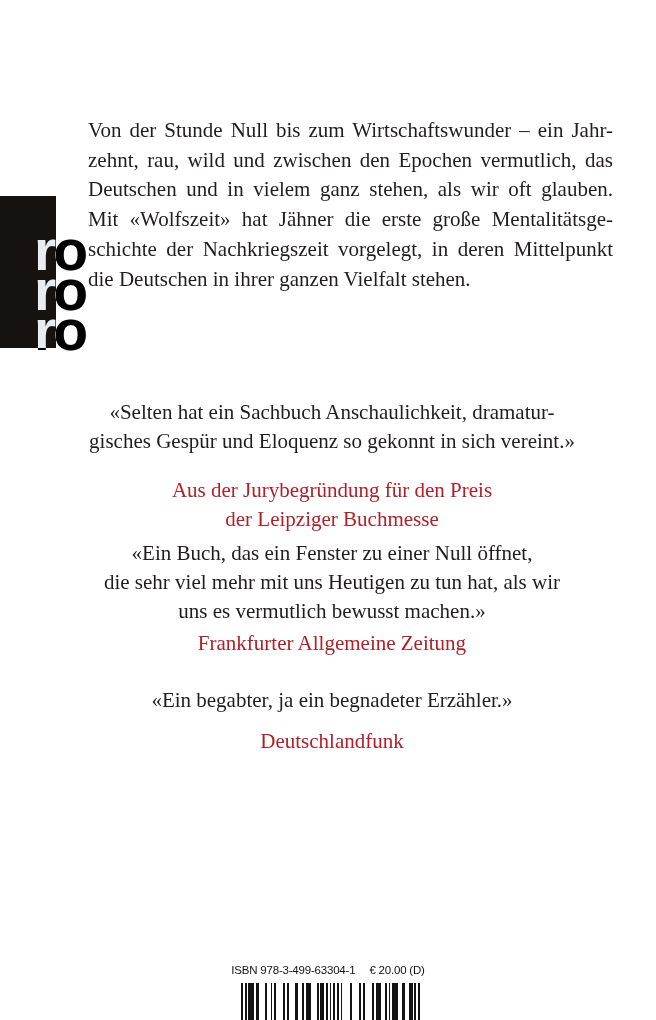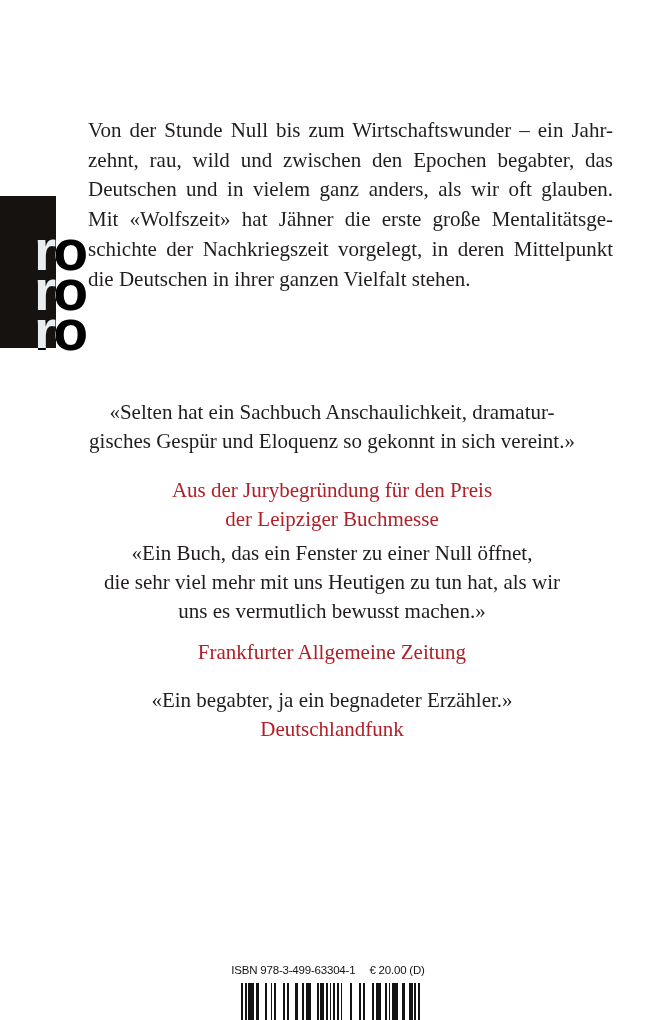--- a/index.html
+++ b/index.html
@@ -66,22 +66,22 @@
     width: 520px;
     text-align: center;
     font-size: 21px;
     line-height: 29px;
   }
   .quote-1 { top: 398px; }
   .quote-2 { top: 539px; }
   .quote-3 { top: 686px; }
   .quote-src { color: #b12028; }
   .quote-1 .quote-src { margin-top: 20px; }
-  .quote-2 .quote-src { margin-top: 12px; }
-  .quote-3 .quote-src { margin-top: 0; }
+  .quote-2 .quote-src { margin-top: 3px; }
+  .quote-3 .quote-src { margin-top: 12px; }
 
   
   .isbn-row {
     position: absolute;
     left: 0; top: 962px;
     width: 656px;
     display: flex;
     justify-content: center;
     gap: 14px;
     font-family: "Liberation Sans", sans-serif;
@@ -106,22 +106,22 @@
     <div class="logo-box"></div>
     <div class="logo-text">
         <div class="line">ro</div>
         <div class="line">ro</div>
         <div class="line">ro</div>
       </div>
   </div>
 
   <div class="blurb">
       <div class="line">Von der Stunde Null bis zum Wirtschaftswunder – ein Jahr-</div>
-      <div class="line">zehnt, rau, wild und zwischen den Epochen begabter, das</div>
-      <div class="line">Deutschen und in vielem ganz anders, als wir oft glauben.</div>
+      <div class="line">zehnt, rau, wild und zwischen den Epochen vermutlich, das</div>
+      <div class="line">Deutschen und in vielem ganz stehen, als wir oft glauben.</div>
       <div class="line">Mit «Wolfszeit» hat Jähner die erste große Mentalitätsge-</div>
       <div class="line">schichte der Nachkriegszeit vorgelegt, in deren Mittelpunkt</div>
       <div class="line">die Deutschen in ihrer ganzen Vielfalt stehen.</div>
     </div>
 
   <div class="quote quote-1">
     <div class="quote-text">
         <div class="line">«Selten hat ein Sachbuch Anschaulichkeit, dramatur-</div>
         <div class="line">gisches Gespür und Eloquenz so gekonnt in sich vereint.»</div>
       </div>

